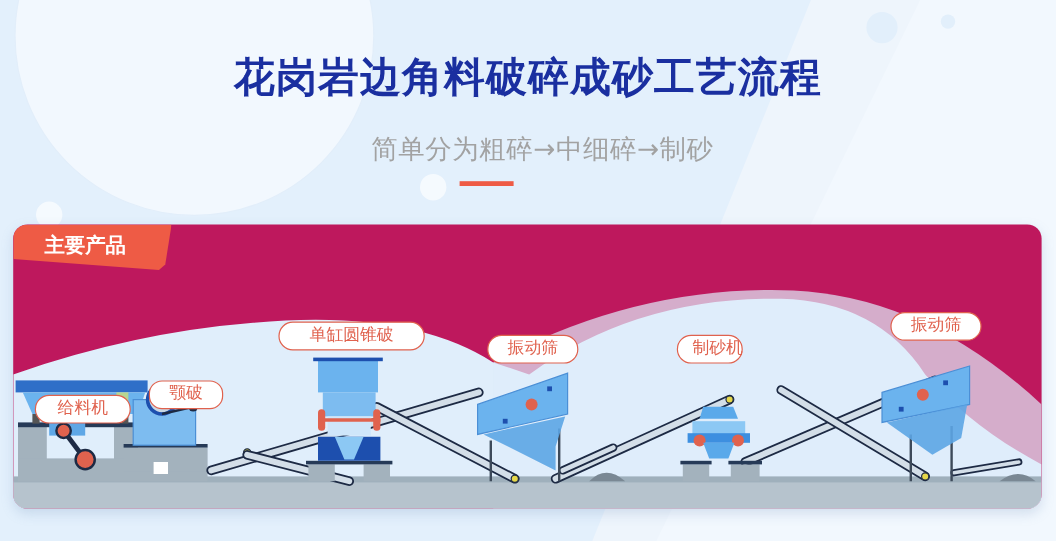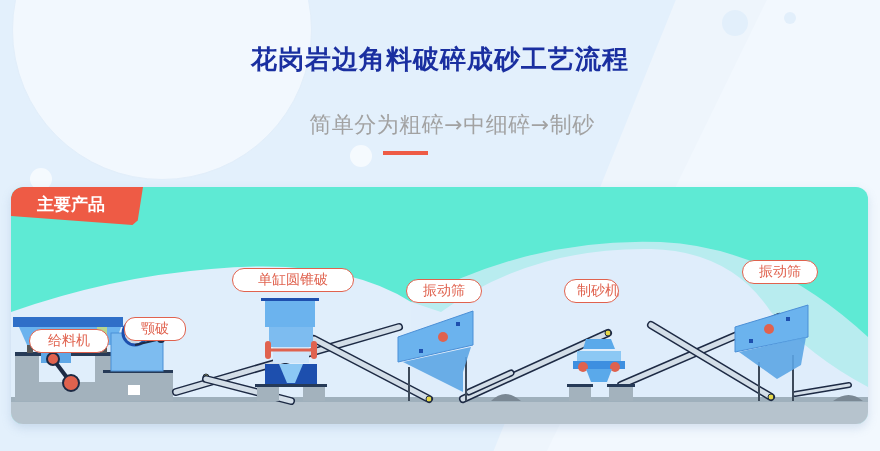--- a/index.html
+++ b/index.html
@@ -20,35 +20,35 @@
   }
   .bg-diag2 {
     position:absolute; left:640px; top:-40px; width:500px; height:600px;
     background:#f2f8fe; transform:skewX(-26deg);
   }
   .bg-dot { position:absolute; border-radius:50%; background:#e2effb; }
   .bg-dot.white { background:rgba(255,255,255,0.65); }
 
   .title {
     position:absolute; left:0; right:0; top:42px; text-align:center;
-    font-size:26px; font-weight:bold; color:#1a2fa0; letter-spacing:1px;
+    font-size:34px; font-weight:bold; color:#1a2fa0; letter-spacing:1px;
     font-family:"DejaVu Sans","Liberation Sans",sans-serif;
   }
   .subtitle {
     position:absolute; left:0; right:0; top:110px; text-align:center;
     font-size:22px; color:#a2a2a2; letter-spacing:0.5px;padding-left:24px;
   }
   .accent-bar {
     position:absolute; left:383px; top:151px; width:45px; height:4px;
     background:#ee5b45;
   }
 
   .card {
     position:absolute; left:11px; top:187px; width:857px; height:237px;
-    background:#5eead4; border-radius:12px;
+    background:#be185d; border-radius:12px;
     box-shadow:0 4px 10px rgba(120,150,190,0.25);
     overflow:hidden;
   }
   .tag {
     position:absolute; left:0; top:0; width:132px; height:38px;
     background:#ee5b45; color:#fff; font-weight:bold; font-size:17px;
     padding:6px 0 0 26px;
     clip-path:polygon(0 0,100% 0,96% 88%,92% 100%,0 76%);
     border-top-left-radius:12px;
   }

